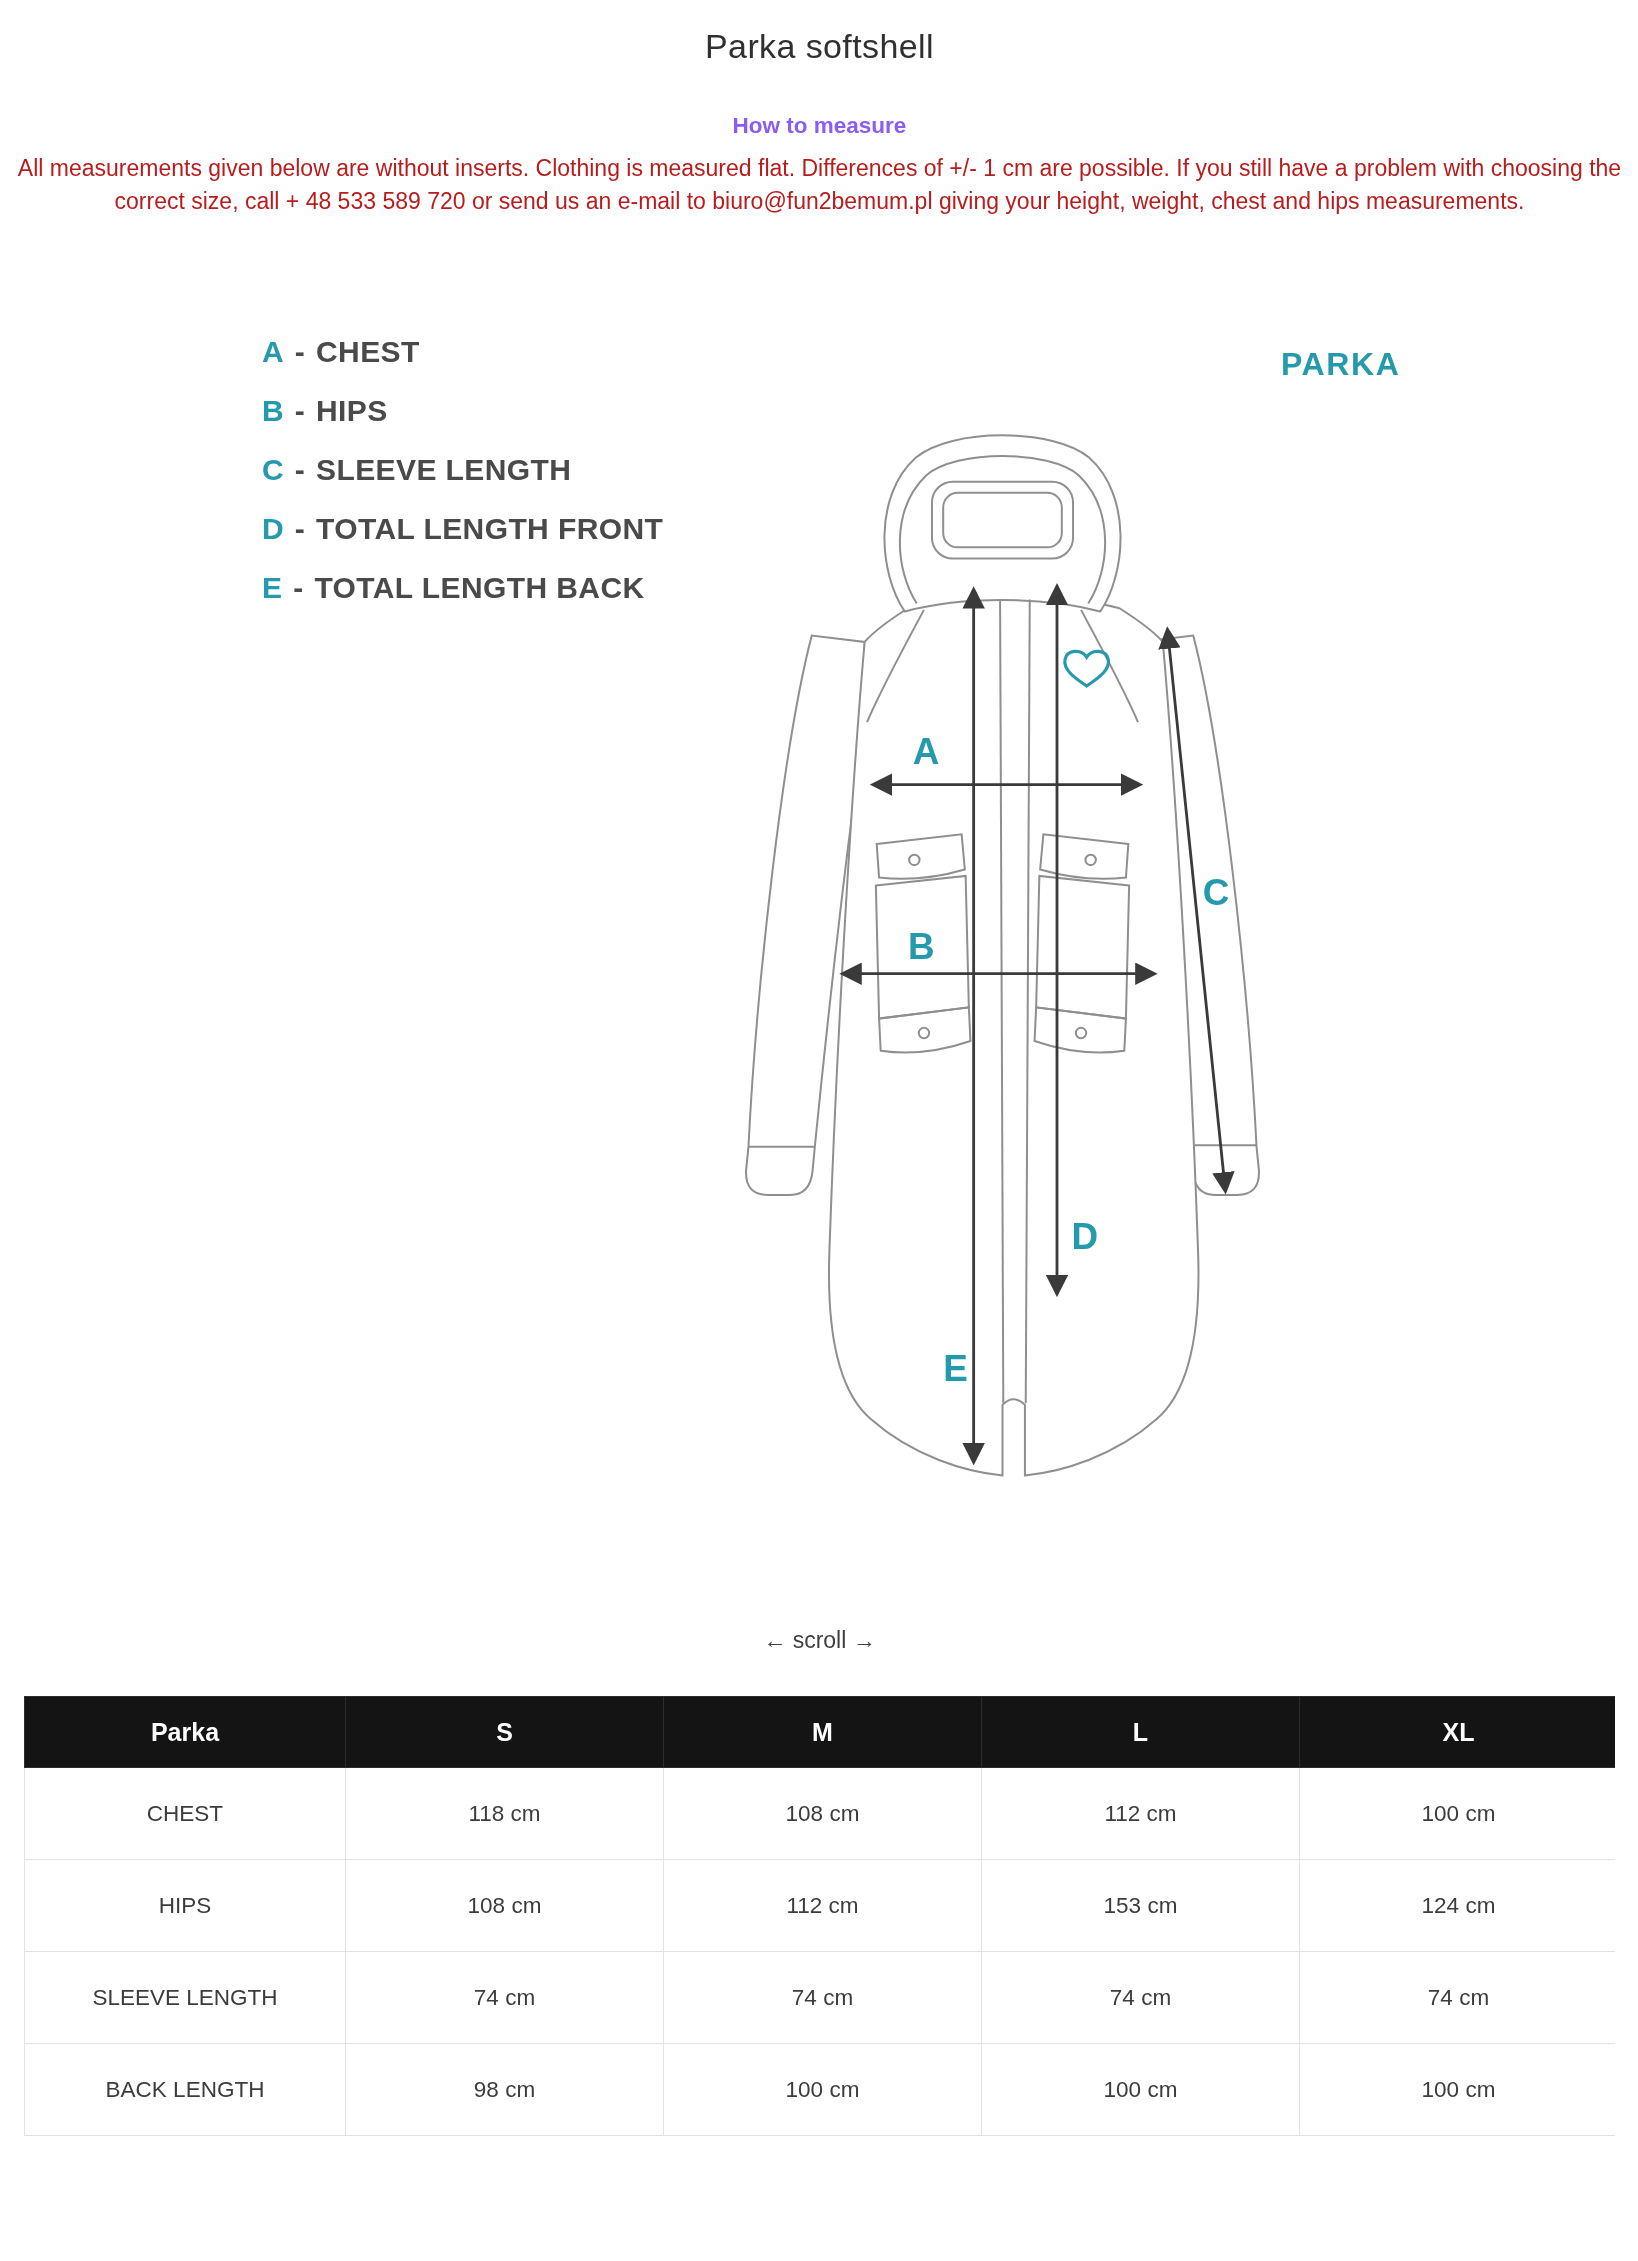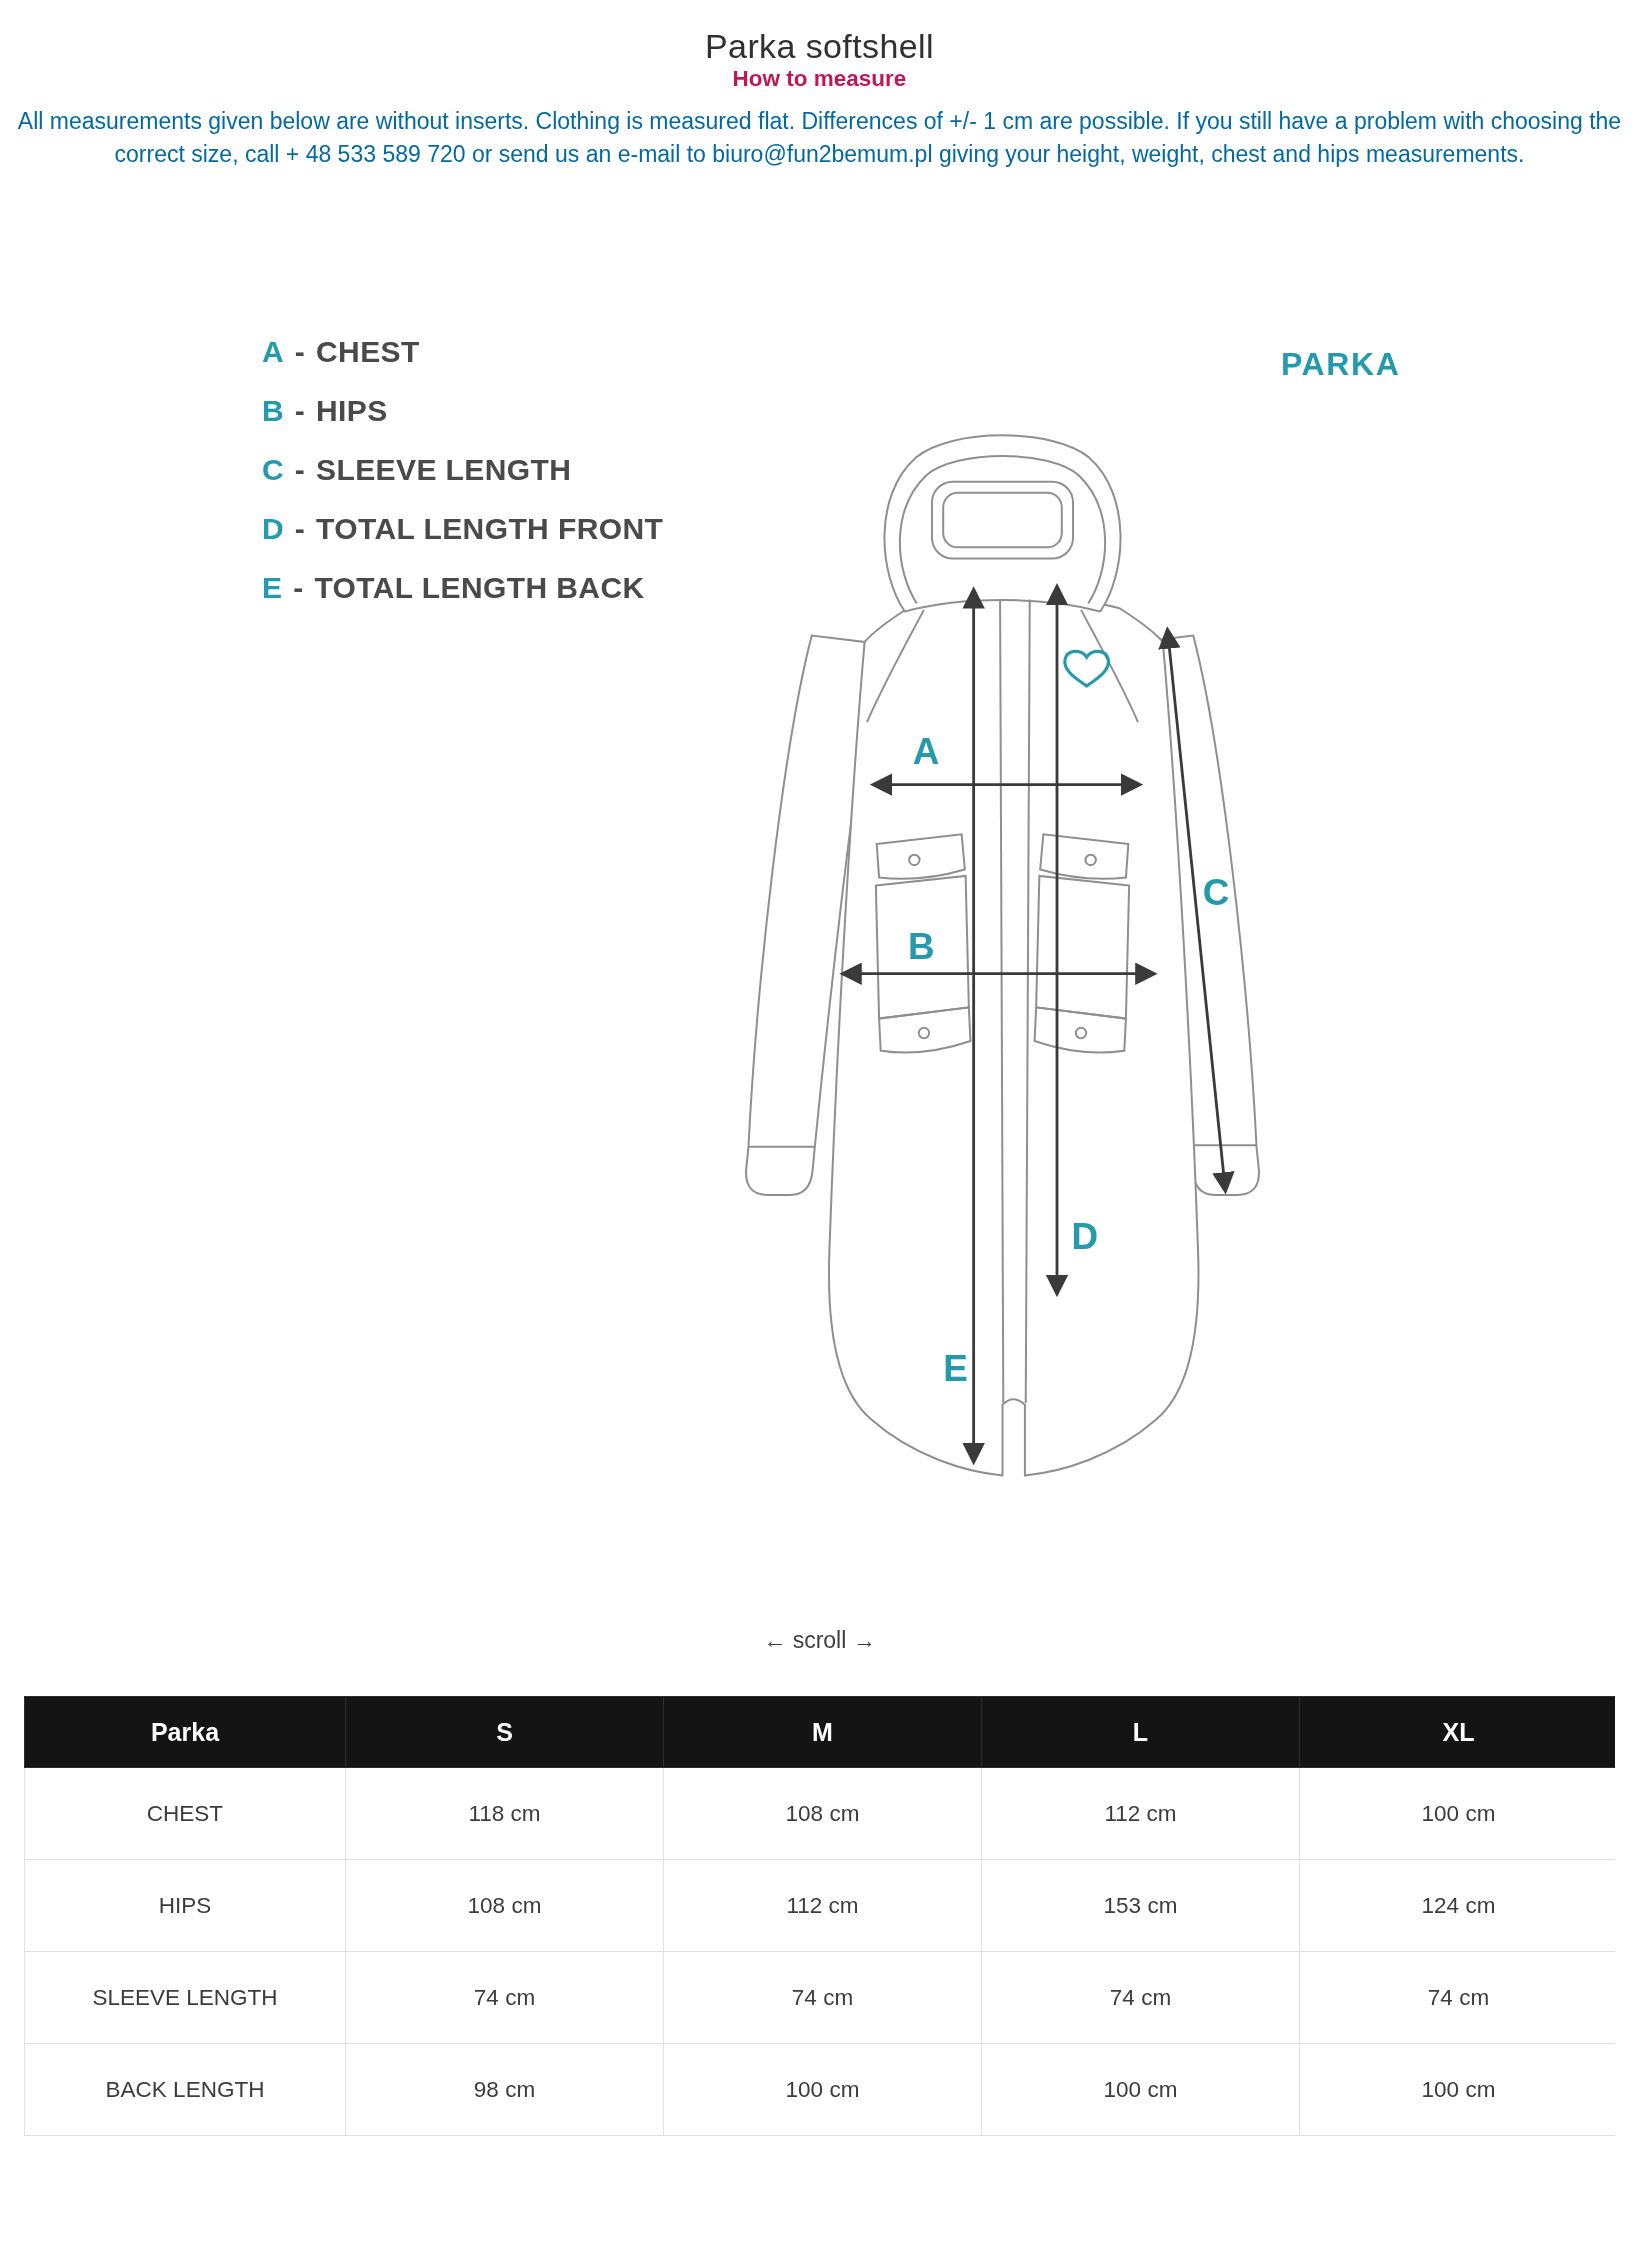--- a/index.html
+++ b/index.html
@@ -3,22 +3,22 @@
 <meta charset="utf-8">
 <style>
   * { margin:0; padding:0; box-sizing:border-box; }
   html,body { background:#ffffff; }
   body {
     width:1639px; height:2261px; position:relative;
     font-family:"Liberation Sans", sans-serif;
     color:#3f3f3f;
   }
   .title { text-align:center; padding-top:27px; font-size:34px; font-weight:400; color:#303030; letter-spacing:0.4px; }
-  .how   { text-align:center; font-size:22.5px; font-weight:700; color:#be185d; }
-  .intro { margin:13px auto 10px; width:1604px; text-align:center; font-size:23px; line-height:1.42; color:#0369a1; }
+  .how   { text-align:center; margin-top:47px; font-size:22.5px; font-weight:700; color:#8b5cf6; }
+  .intro { margin:13px auto 10px; width:1604px; text-align:center; font-size:23px; line-height:1.42; color:#b91c1c; }
 
   .legend { position:absolute; left:262px; top:335px; }
   .legend-item { display:flex; align-items:baseline; height:59px; font-size:30px; }
   .legend-item .letter { color:#269aad; font-weight:700; }
   .legend-item .sep    { color:#4a4a4a; font-weight:700; margin:0 11.2px; }
   .legend-item .lab    { color:#4a4a4a; font-weight:700; letter-spacing:0.4px; }
 
   .parka-label { position:absolute; left:1281px; top:346px; font-size:32px; font-weight:700; color:#269aad; letter-spacing:1.6px; }
 
   .coat { position:absolute; left:722px; top:401px; width:561px; height:1123px; }

